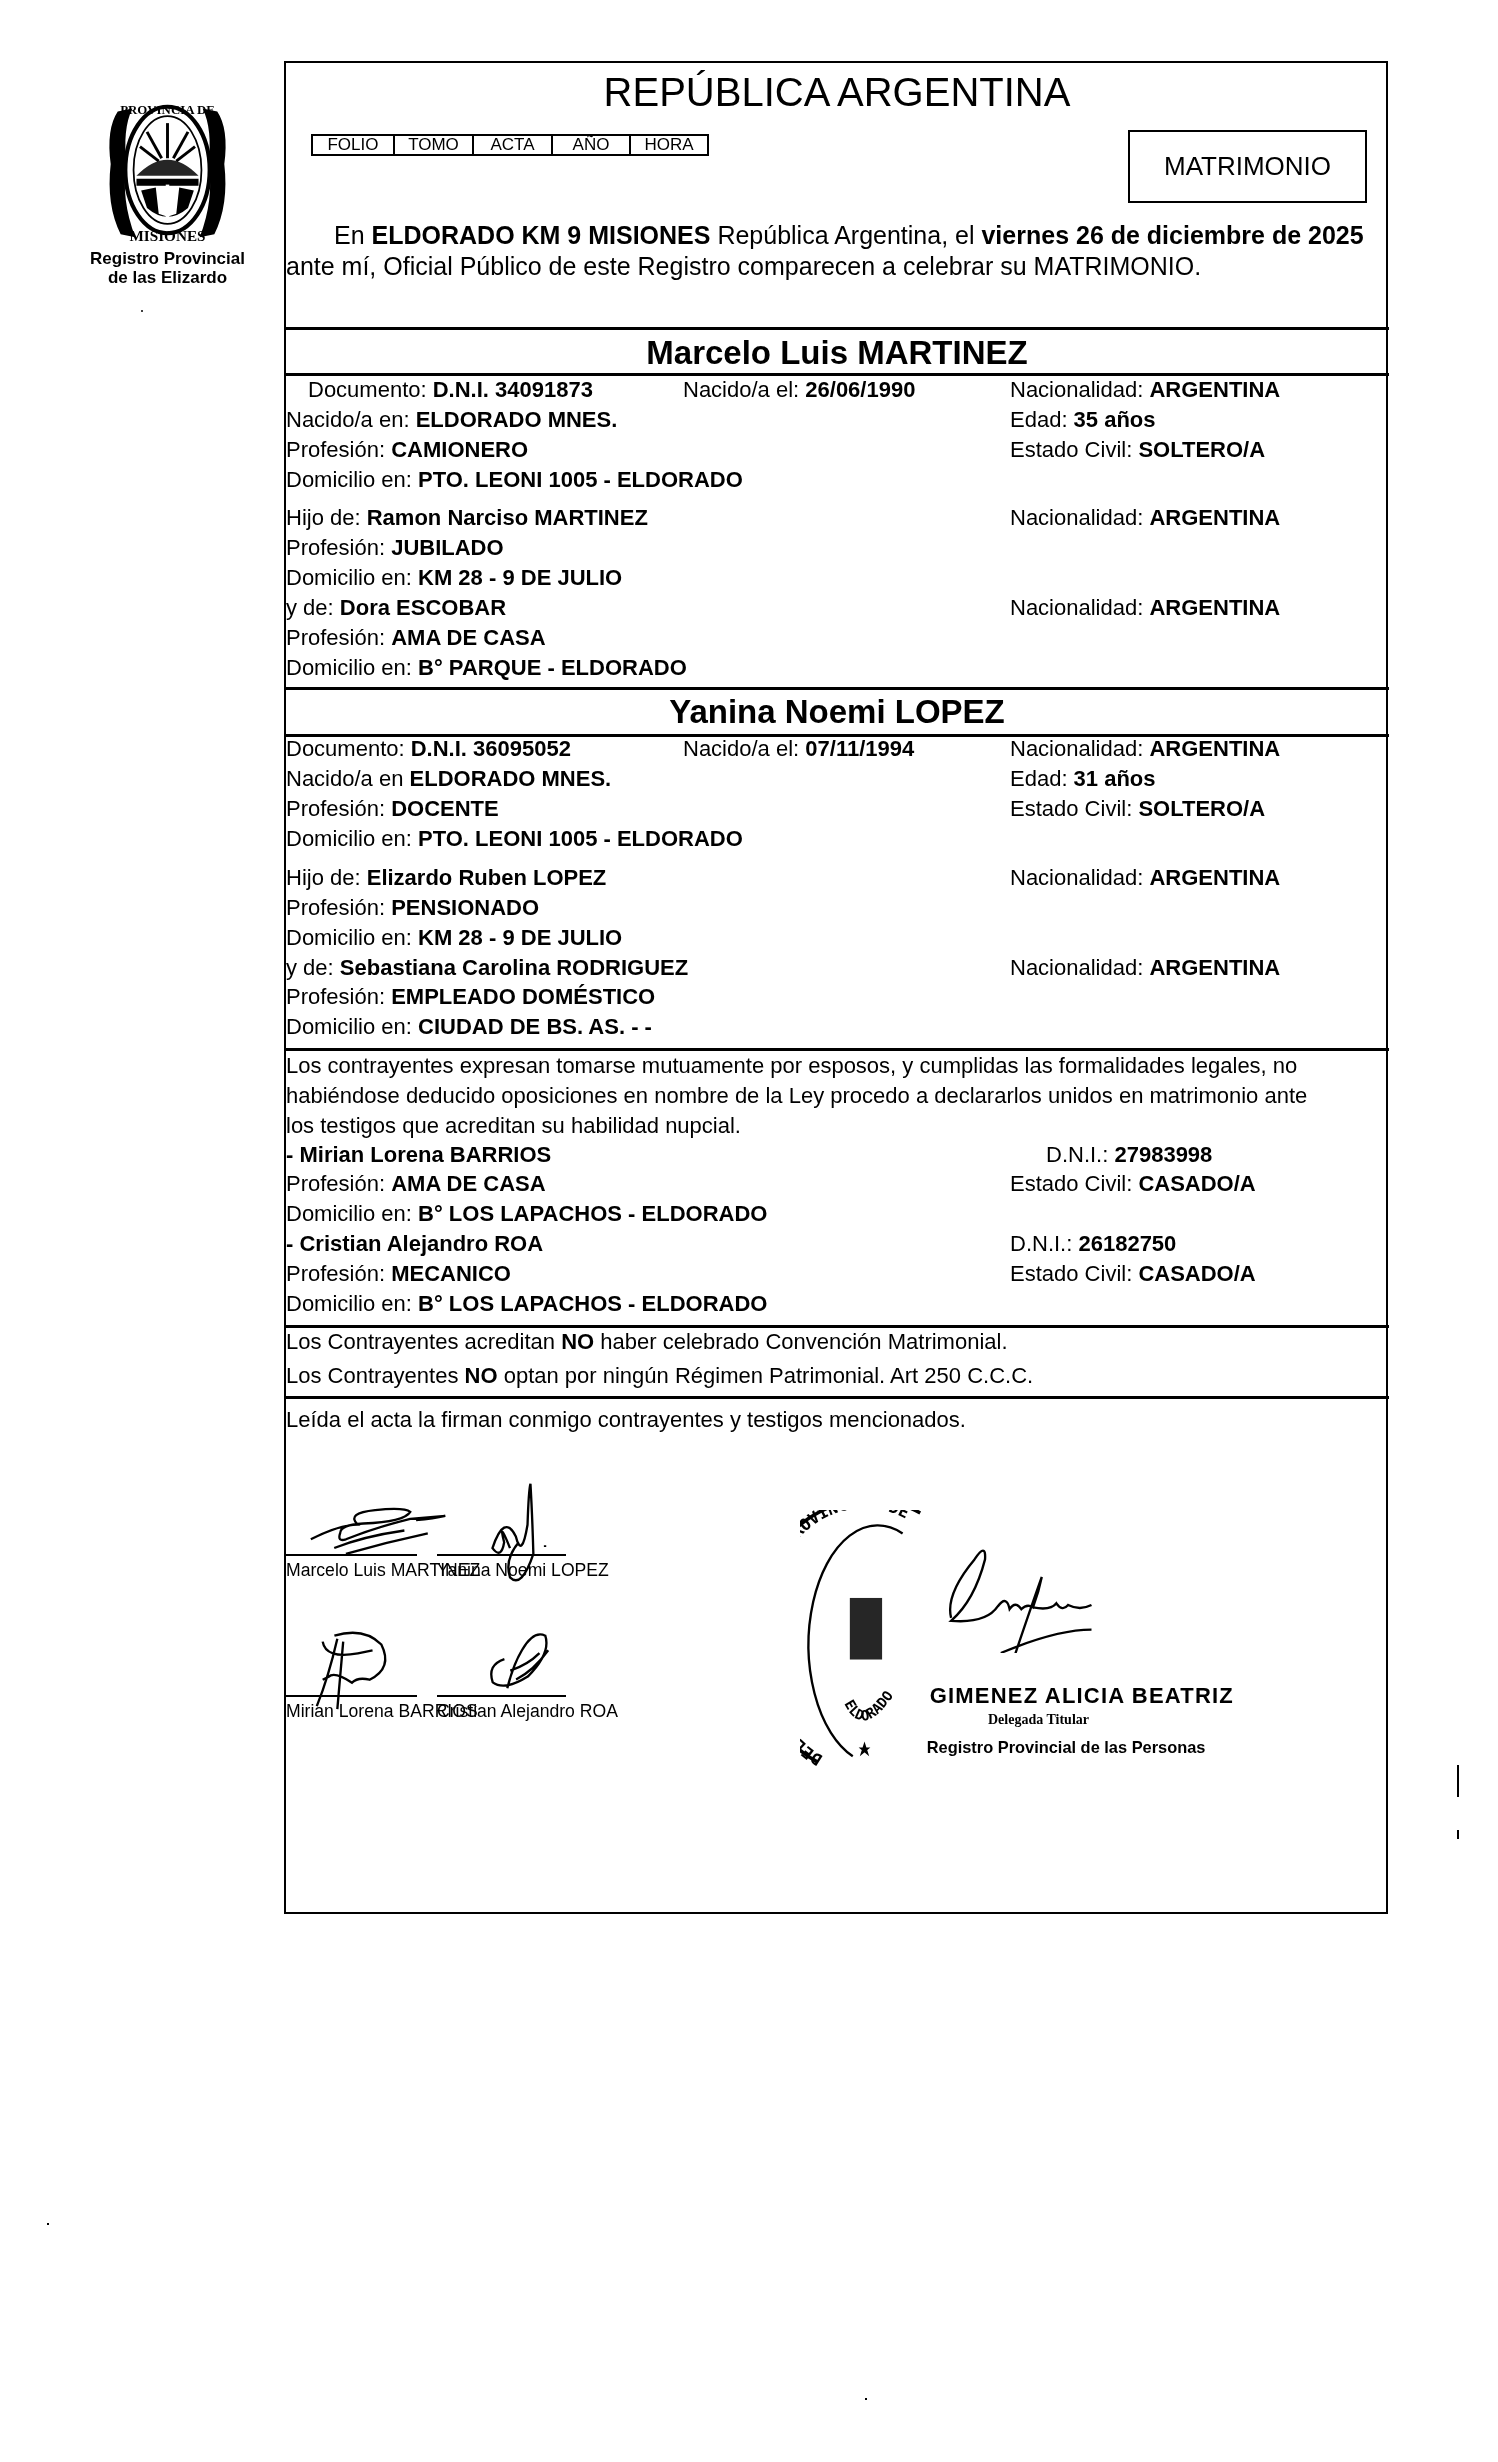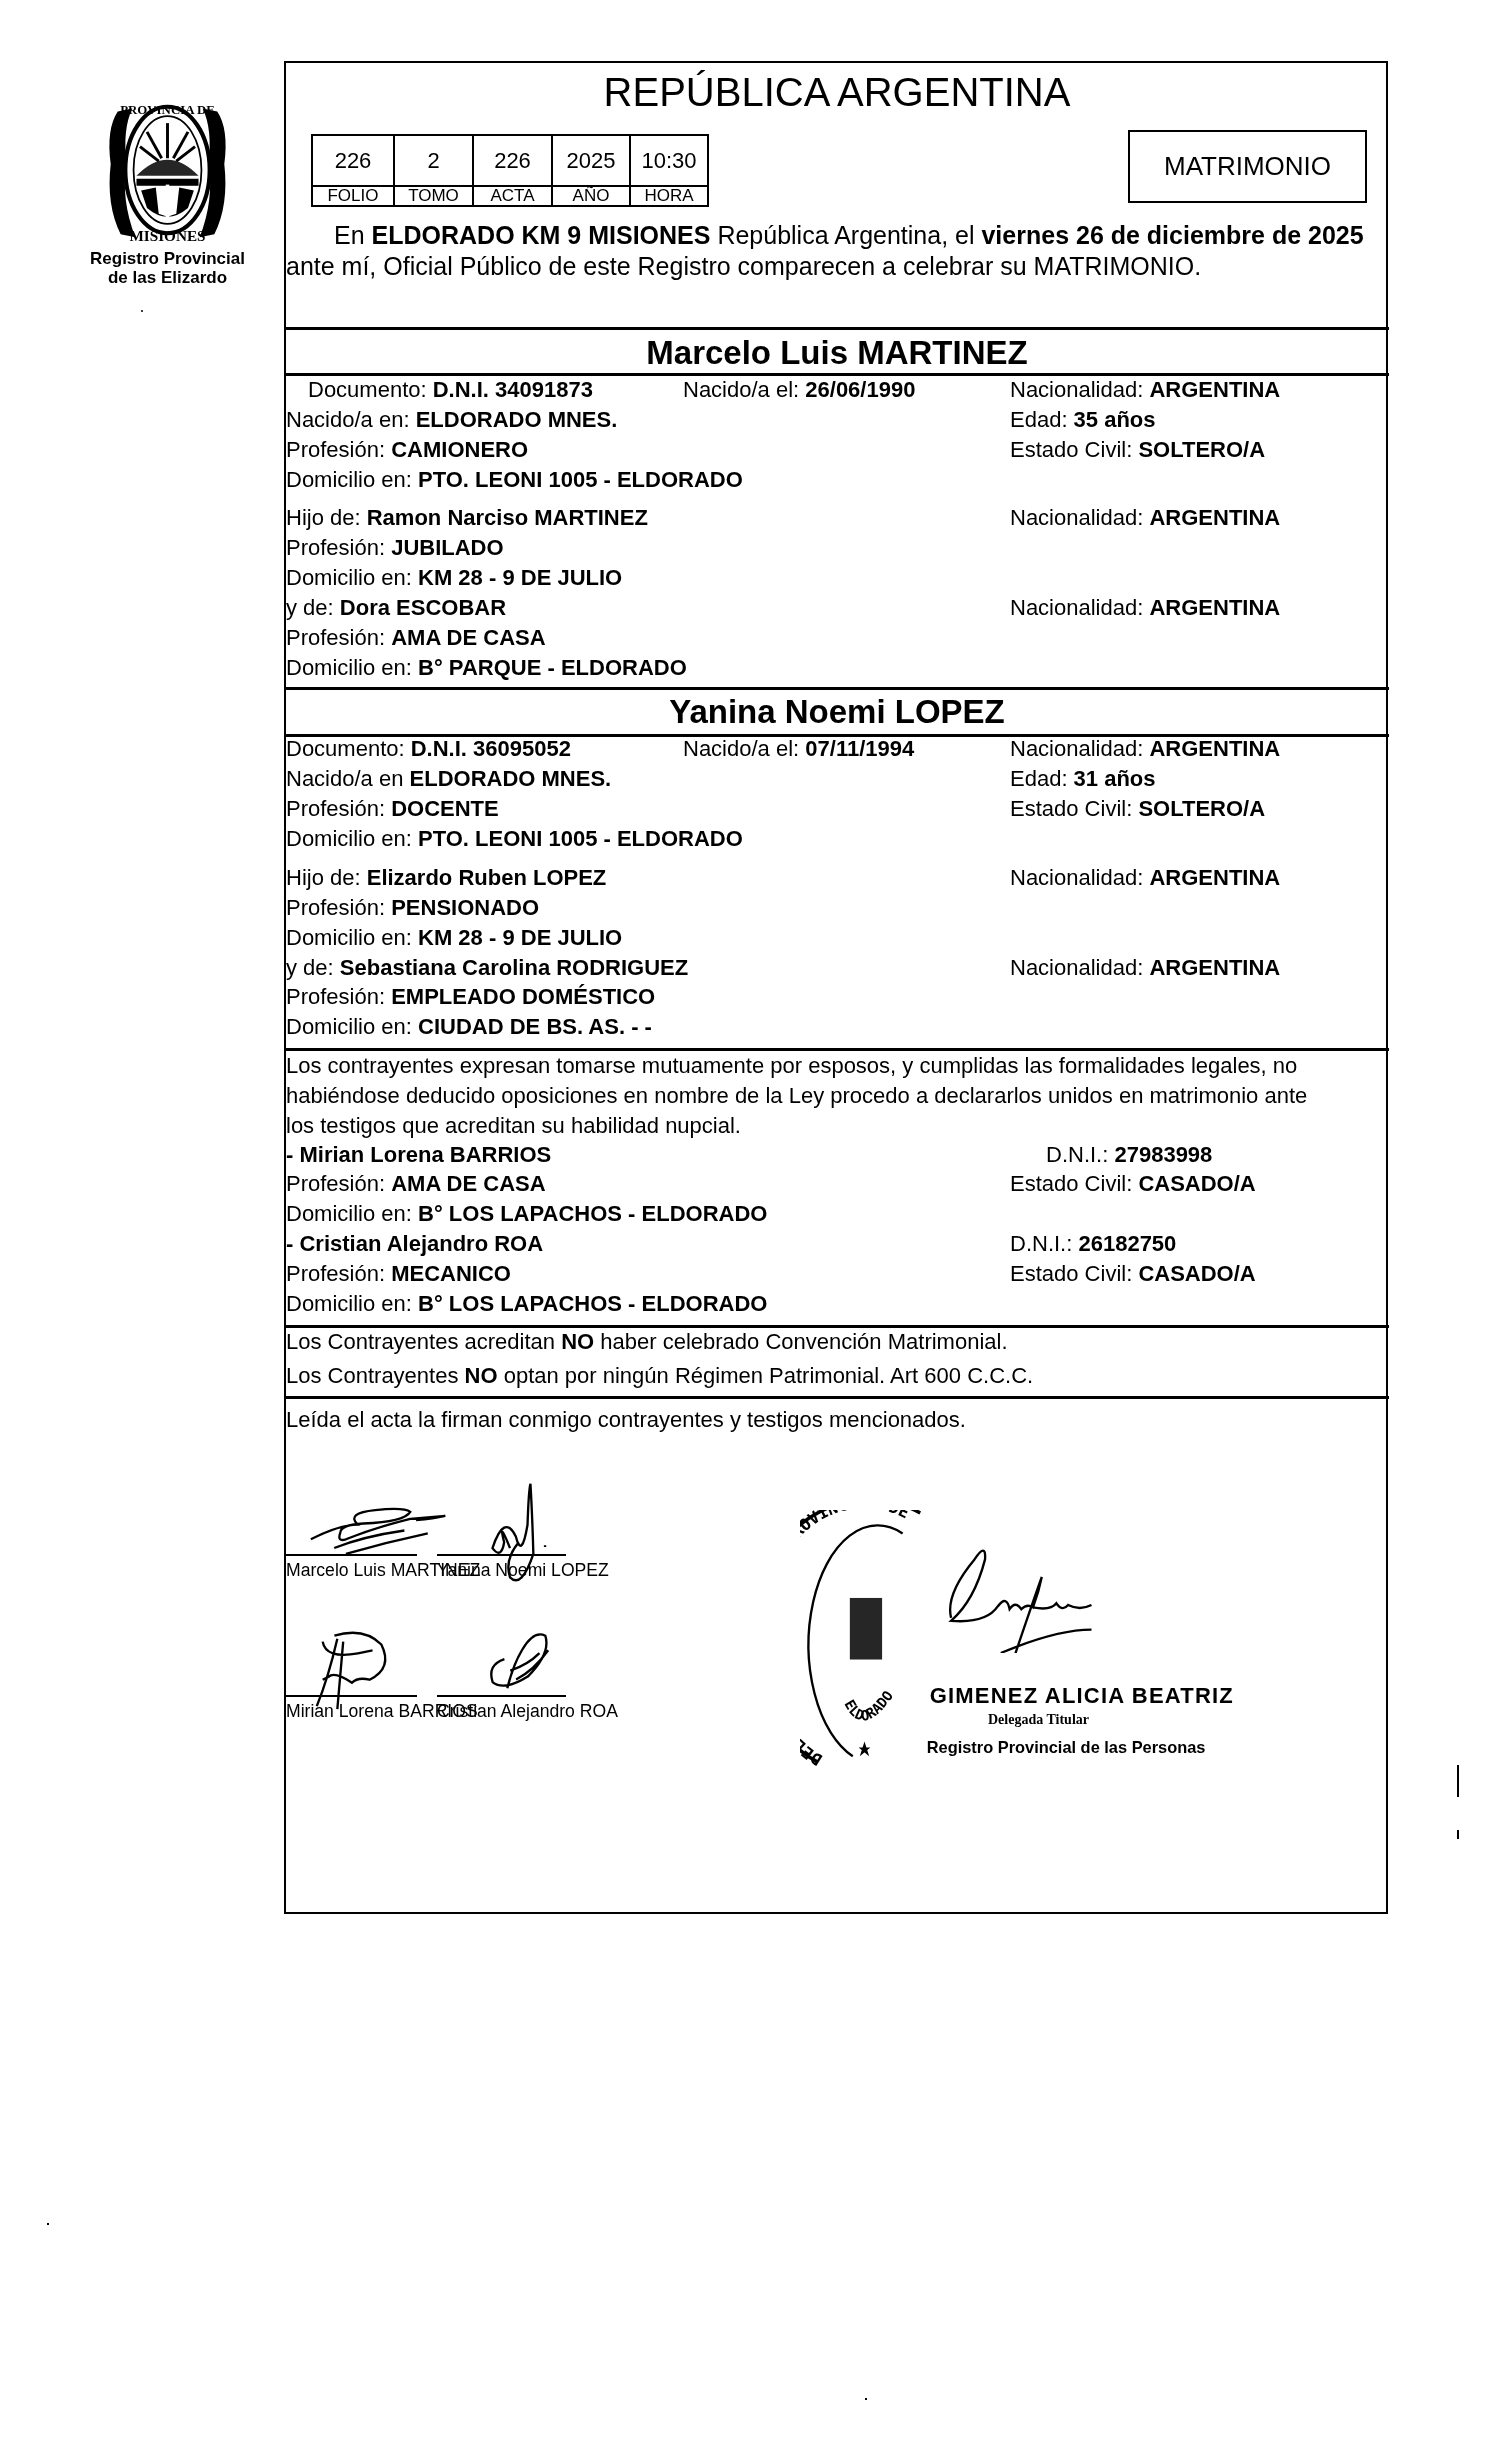--- a/index.html
+++ b/index.html
@@ -75,27 +75,20 @@
   <div>de las Elizardo</div>
 </div>
 <div class="abs" id="logo-dot"></div>
 
 <div class="abs" id="frame"></div>
 
 <div class="abs" id="title">REPÚBLICA ARGENTINA</div>
 
 <table class="abs" id="folio">
   <tbody>
-      <tr class="val">
-    <td class="c0">226</td>
-    <td class="c1">2</td>
-    <td class="c2">226</td>
-    <td class="c3">2025</td>
-    <td class="c4">10:30</td>
-  </tr>
   <tr class="lbl">
     <td class="c0">FOLIO</td>
     <td class="c1">TOMO</td>
     <td class="c2">ACTA</td>
     <td class="c3">AÑO</td>
     <td class="c4">HORA</td>
   </tr>
 </tbody>
   </table>
 
@@ -174,21 +167,21 @@
 <div class="row col1" style="top:1200px;"><span>Domicilio en: </span><span class="b">B° LOS LAPACHOS - ELDORADO</span></div>
 
 <div class="row col1 b" style="top:1230px;">- Cristian Alejandro ROA</div>
 <div class="row col3" style="top:1230px;"><span>D.N.I.: </span><span class="b">26182750</span></div>
 <div class="row col1" style="top:1260px;"><span>Profesión: </span><span class="b">MECANICO</span></div>
 <div class="row col3" style="top:1260px;"><span>Estado Civil: </span><span class="b">CASADO/A</span></div>
 <div class="row col1" style="top:1290px;"><span>Domicilio en: </span><span class="b">B° LOS LAPACHOS - ELDORADO</span></div>
 
 <div class="hr" style="top:1325px;"></div>
 <div class="row col1" style="top:1328px;"><span>Los Contrayentes acreditan </span><span class="b">NO</span><span> haber celebrado Convención Matrimonial.</span></div>
-<div class="row col1" style="top:1362px;"><span>Los Contrayentes </span><span class="b">NO</span><span> optan por ningún Régimen Patrimonial. Art 600 C.C.C.</span></div>
+<div class="row col1" style="top:1362px;"><span>Los Contrayentes </span><span class="b">NO</span><span> optan por ningún Régimen Patrimonial. Art 250 C.C.C.</span></div>
 <div class="hr" style="top:1396px;"></div>
 
 <div class="row col1" style="top:1406px;">Leída el acta la firman conmigo contrayentes y testigos mencionados.</div>
 
 <svg class="abs" style="left:305px; top:1501px;" width="152" height="59" viewBox="0 0 260 100">
   <path d="M10 65 Q60 40 90 40 Q70 20 120 15 Q170 10 180 18 Q170 35 100 38 Q60 40 60 55 Q55 70 70 65 Q120 45 180 30 L240 25 Q220 30 190 32 M50 80 Q100 60 170 50 M70 90 Q140 70 210 55" fill="none" stroke="#000" stroke-width="4"></path>
 </svg>
 <div class="sigline" style="left:286px; top:1554px; width:131px;"></div>
 <div class="signame" style="left:286px; width:131px; top:1560px;">Marcelo Luis MARTINEZ</div>
 

